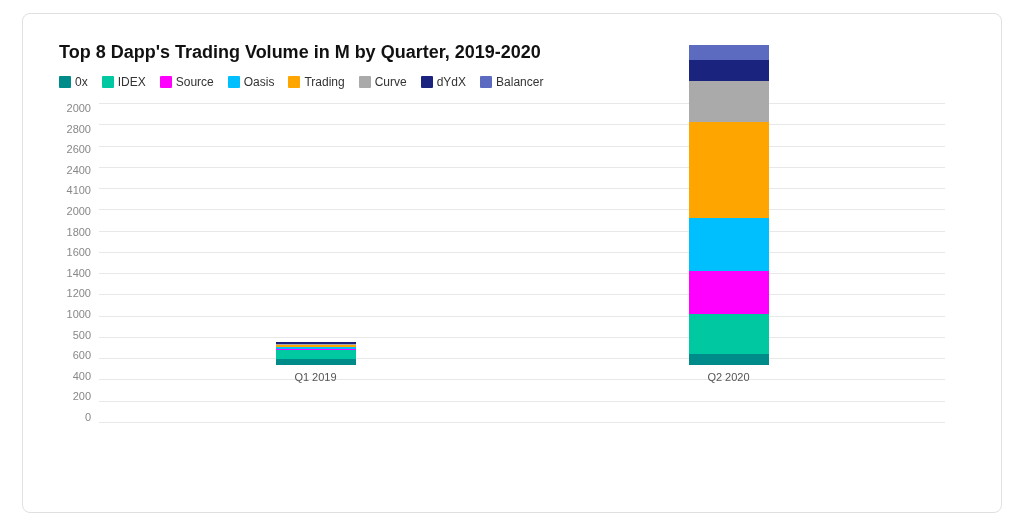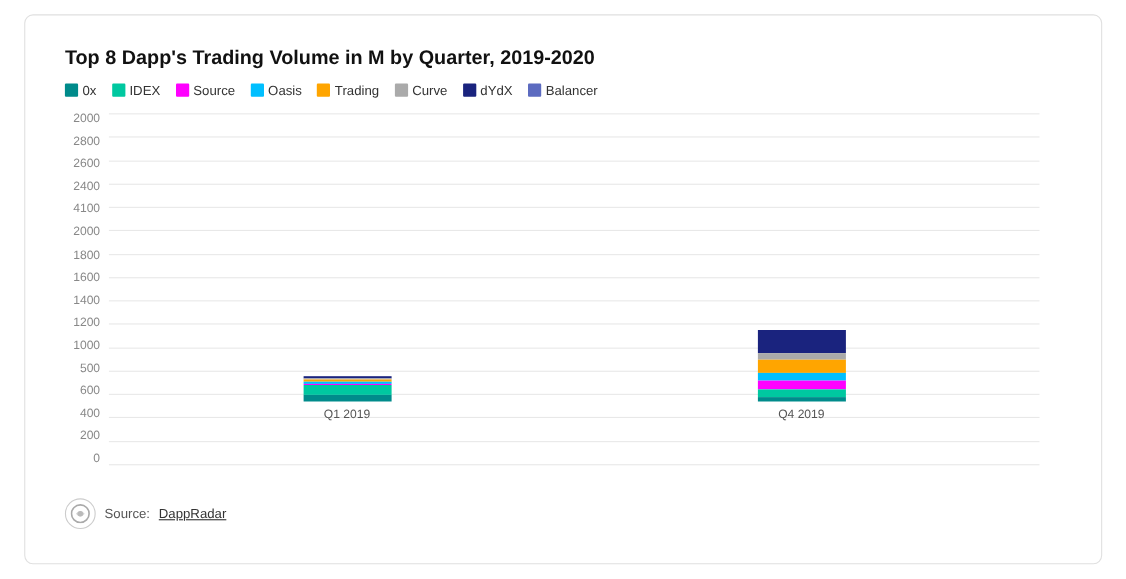--- a/index.html
+++ b/index.html
@@ -236,40 +236,30 @@
               <div class="bar-segment" style="background: rgb(255, 0, 255); height: 1.06667px;"></div>
               <div class="bar-segment" style="background: rgb(0, 191, 255); height: 2.13333px;"></div>
               <div class="bar-segment" style="background: rgb(255, 165, 0); height: 2.13333px;"></div>
               <div class="bar-segment" style="background: rgb(170, 170, 170); height: 1.06667px;"></div>
               <div class="bar-segment" style="background: rgb(26, 35, 126); height: 2.13333px;"></div>
             </div>
             <div class="bar-label">Q1 2019</div>
           </div>
           <div class="bar-column">
             <div class="bar-stack">
-              <div class="bar-segment" style="background: rgb(0, 139, 139); height: 4.26667px;"></div>
-              <div class="bar-segment" style="background: rgb(0, 200, 160); height: 6.4px;"></div>
-              <div class="bar-segment" style="background: rgb(255, 0, 255); height: 8.53333px;"></div>
-              <div class="bar-segment" style="background: rgb(0, 191, 255); height: 6.4px;"></div>
-              <div class="bar-segment" style="background: rgb(255, 165, 0); height: 12.8px;"></div>
-              <div class="bar-segment" style="background: rgb(170, 170, 170); height: 5.33333px;"></div>
+              <div class="bar-segment" style="background: rgb(0, 139, 139); height: 10.6667px;"></div>
+              <div class="bar-segment" style="background: rgb(0, 200, 160); height: 40.5333px;"></div>
+              <div class="bar-segment" style="background: rgb(255, 0, 255); height: 42.6667px;"></div>
+              <div class="bar-segment" style="background: rgb(0, 191, 255); height: 53.3333px;"></div>
+              <div class="bar-segment" style="background: rgb(255, 165, 0); height: 96px;"></div>
+              <div class="bar-segment" style="background: rgb(170, 170, 170); height: 40.5333px;"></div>
               <div class="bar-segment" style="background: rgb(26, 35, 126); height: 21.3333px;"></div>
+              <div class="bar-segment" style="background: rgb(92, 107, 192); height: 14.9333px;"></div>
             </div>
-            <div class="bar-label">Q4 2019</div>
+            <div class="bar-label">Q2 2020</div>
           </div>
         </div>
     </div>
   </div>
 
   <div class="x-axis" id="x-axis-container"></div>
 
-  <div class="source-row">
-    <div class="source-logo">
-      <svg width="18" height="18" viewBox="0 0 18 18">
-        <circle cx="9" cy="9" r="8" fill="none" stroke="#aaa" stroke-width="1.5"></circle>
-        <path d="M5 9 Q9 4 13 9 Q9 14 5 9Z" fill="#aaa" opacity="0.5"></path>
-        <circle cx="9" cy="9" r="2.5" fill="#bbb"></circle>
-      </svg>
-    </div>
-    <span>Source: </span>
-    <a class="source-link" href="#">DappRadar</a>
-  </div>
 </div>
 
 </body></html>

